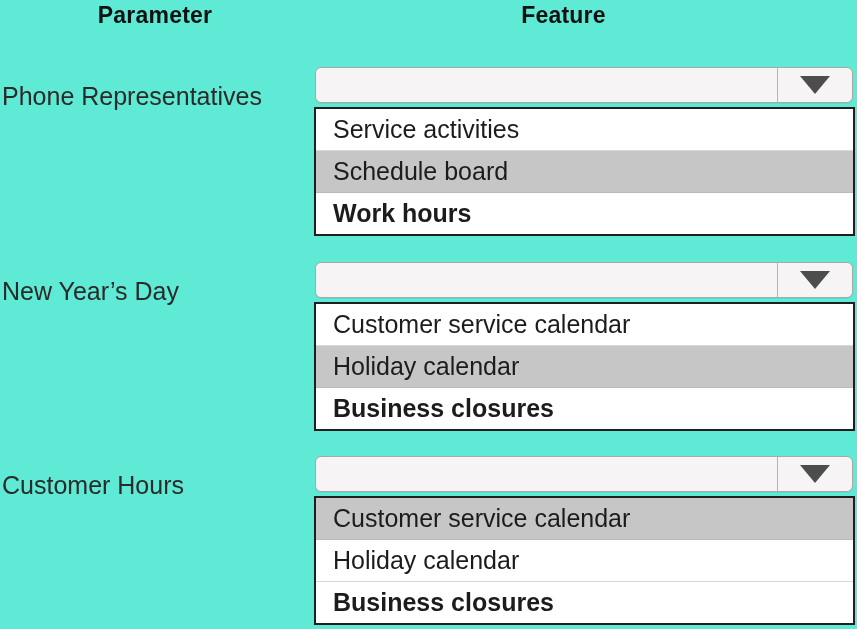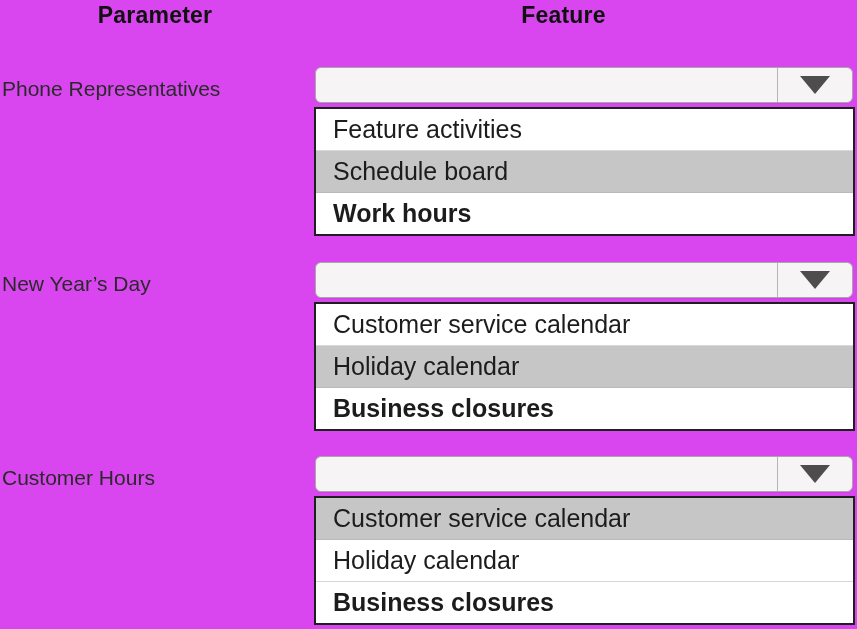--- a/index.html
+++ b/index.html
@@ -5,21 +5,21 @@
   html, body {
     margin: 0;
     padding: 0;
     background: #ffffff;
     font-family: "Liberation Sans", "DejaVu Sans", sans-serif;
   }
   .canvas {
     position: relative;
     width: 857px;
     height: 629px;
-    background: #d946ef;
+    background: #5eead4;
     overflow: hidden;
   }
   .col-header {
     position: absolute;
     top: 2px;
     font-size: 23px;
     font-weight: bold;
     color: #111111;
     text-align: center;
     letter-spacing: 0.2px;
@@ -28,25 +28,25 @@
   .hdr-feat  { left: 306px; width: 515px; }
 
   .group { position: absolute; left: 0; width: 857px; }
   .g1 { top: 66px; }
   .g2 { top: 261px; }
   .g3 { top: 455px; }
 
   .param-label {
     position: absolute;
     left: 2px;
-    top: 4px;
+    top: 12px;
     width: 305px;
     height: 37px;
     line-height: 37px;
-    font-size: 21px;
+    font-size: 25px;
     color: #2a2a2a;
     white-space: nowrap;
   }
 
   .combobox {
     position: absolute;
     left: 315px;
     top: 1px;
     width: 536px;
     height: 34px;
@@ -122,21 +122,21 @@
 
   <section class="group g1">
     <div class="param-label">Phone Representatives</div>
     <div class="combobox">
       <div class="combo-value"></div>
       <div class="combo-arrow">
         <span class="arrow-icon"></span>
       </div>
     </div>
     <div class="listbox lb1">
-      <div class="option">Feature activities</div>
+      <div class="option">Service activities</div>
       <div class="option highlighted">Schedule board</div>
       <div class="option">Work hours</div>
     </div>
   </section>
 
   <section class="group g2">
     <div class="param-label">New Year’s Day</div>
     <div class="combobox">
       <div class="combo-value"></div>
       <div class="combo-arrow">

